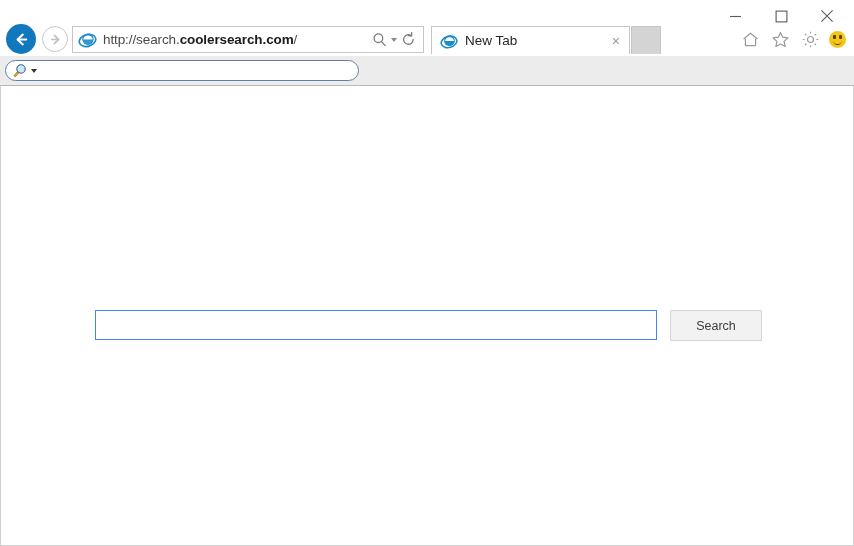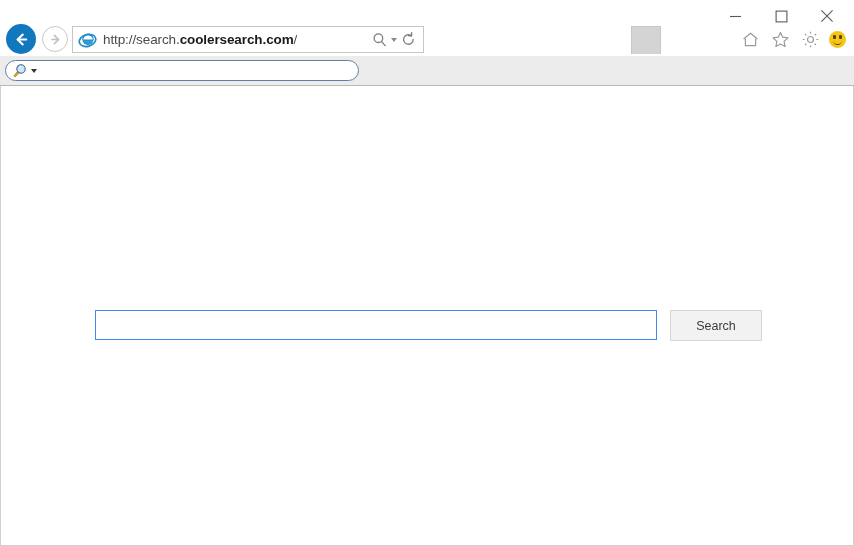--- a/index.html
+++ b/index.html
@@ -374,20 +374,29 @@
           <path d="M10.6 10.6 L14.2 14.6" stroke="#7d7d7d" stroke-width="1.3" stroke-linecap="round"></path>
         </svg>
         <span class="caret-small"></span>
         <svg class="addr-ico" viewBox="0 0 17 17">
           <path d="M13.2 8.5 A4.8 4.8 0 1 1 11.0 4.4" fill="none" stroke="#7d7d7d" stroke-width="1.3" stroke-linecap="round"></path>
           <path d="M11.6 1.6 L11.6 5.0 L8.3 4.7" fill="none" stroke="#7d7d7d" stroke-width="1.3" stroke-linecap="round" stroke-linejoin="round"></path>
         </svg>
       </div>
     </div>
 
+    <div class="tab">
+      <svg class="ie-logo-small" viewBox="0 0 24 24">
+        <ellipse cx="12" cy="13.2" rx="10.6" ry="7.4" fill="none" stroke="#1e8bc9" stroke-width="2.1" transform="rotate(-16 12 13.2)"></ellipse>
+        <circle cx="12.6" cy="11.6" r="7.2" fill="#1e8bc9"></circle>
+        <path d="M6.6 12.0 A6.2 6.2 0 0 1 18.8 12.0 Z" fill="#ffffff"></path>
+      </svg>
+      <span class="tab-title">New Tab</span>
+      <span class="tab-close">×</span>
+    </div>
 
     <div class="newtab-btn"></div>
 
     <div class="wincontrols">
       <div class="wc">
         <svg width="13" height="13" viewBox="0 0 13 13">
           <path d="M1 6.5 L12 6.5" stroke="#5a5a5a" stroke-width="1.1"></path>
         </svg>
       </div>
       <div class="wc">

